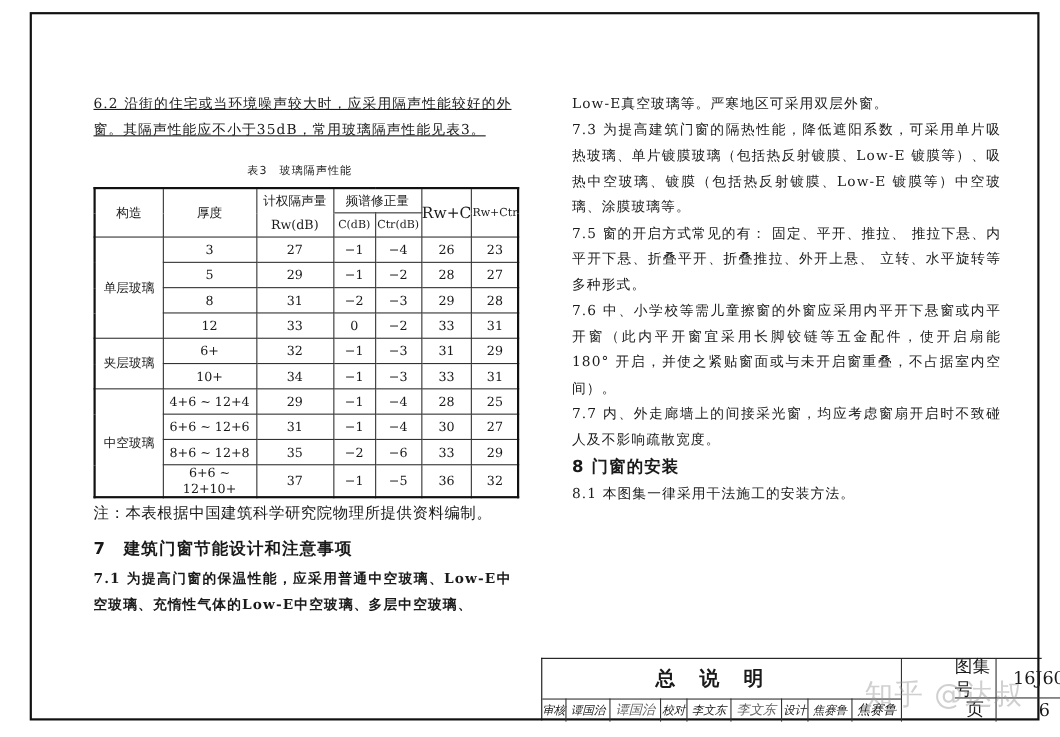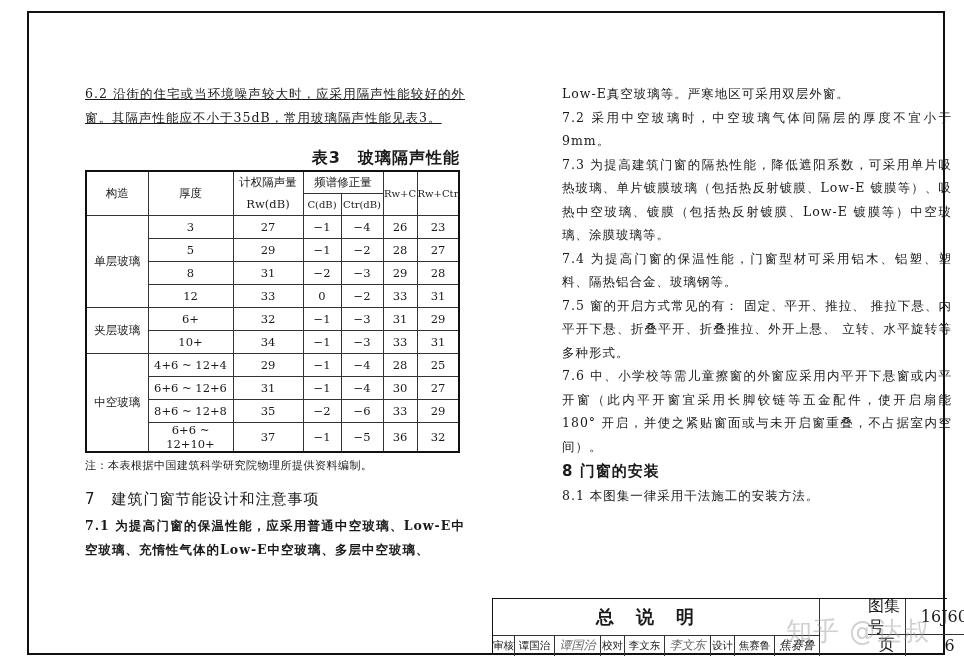--- a/index.html
+++ b/index.html
@@ -2,38 +2,38 @@
 <html><head>
 <meta charset="utf-8">
 <style>
   html, body { margin: 0; padding: 0; background: #ffffff; }
   body { width: 964px; height: 670px; position: relative; overflow: hidden;
          font-family: "DejaVu Serif", "Liberation Serif", serif; color: #1a1a1a; }
   .frame { position: absolute; left: 27px; top: 11px; width: 918px; height: 644px;
            border: 2px solid #111; box-sizing: border-box; }
   .col { position: absolute; font-size: 12.5px; line-height: 23.5px; letter-spacing: 1px; }
   .col-left { left: 85px; top: 82px; width: 380px; text-decoration: underline; }
-  .col-right { left: 520px; top: 82px; width: 390px; margin-left: 42px; }
+  .col-right { left: 520px; top: 82px; width: 390px; }
   .para { margin: 0; text-align: justify; }
-  .table-title { position: absolute; left: 85px; top: 148px; width: 375px; text-align: right;
-                 font-family: "DejaVu Sans", sans-serif; font-weight: bold; font-size: 16px; letter-spacing: 1px; }
+  .table-title { position: absolute; left: 85px; top: 148px; width: 375px; text-align: center;
+                 font-family: "DejaVu Sans", sans-serif; font-weight: normal; font-size: 10px; letter-spacing: 1px; }
   table.glass { position: absolute; left: 85px; top: 170px; border-collapse: collapse;
                 font-size: 11.5px; text-align: center; border: 2px solid #111; }
   table.glass td, table.glass th { border: 1px solid #333; padding: 0; font-weight: normal; height: 22px; }
   table.glass th { height: 21px; }
   table.glass tr.group-start td { border-top: 1.5px solid #222; }
-  .note { position: absolute; left: 85px; top: 458px; font-size: 11px; letter-spacing: 0.5px; }
-  .h-sec { position: absolute; font-family: "DejaVu Sans", sans-serif; font-weight: normal; font-size: 15px; letter-spacing: 1px; text-align: center; }
+  .note { position: absolute; left: 85px; top: 458px; font-size: 14px; letter-spacing: 0.5px; }
+  .h-sec { position: absolute; font-family: "DejaVu Sans", sans-serif; font-weight: bold; font-size: 15px; letter-spacing: 1px; text-align: center; }
   .titleblock { position: absolute; left: 492px; top: 598px; width: 455px; height: 57px;
                 border-left: 1.5px solid #111; border-top: 1.5px solid #111; box-sizing: border-box; }
   .tb-title { position: absolute; left: 0; top: 0; width: 326px; height: 36px; border-bottom: 1px solid #333;
               display: flex; align-items: center; justify-content: center;
               font-family: "DejaVu Sans", sans-serif; font-weight: bold; font-size: 18px; letter-spacing: 22px; }
   .tb-row { position: absolute; left: 0; top: 36px; width: 326px; height: 21px; display: flex; font-size: 10.5px; }
-  .tb-cell { border-right: 1px solid #333; display: flex; align-items: center; justify-content: center; box-sizing: border-box; }
+  .tb-cell { border-right: 1px solid #333; display: flex; align-items: center; justify-content: center; box-sizing: border-box; font-style: italic; }
   .sig { font-family: "DejaVu Sans", sans-serif; font-style: italic; color: #666; font-size: 12px; }
   .tb-right { position: absolute; left: 326px; top: 0; width: 129px; height: 57px; border-left: 1px solid #333; box-sizing: border-box; }
   .tb-r-cell { position: absolute; display: flex; align-items: center; justify-content: center; font-size: 16px; box-sizing: border-box; margin-left: 48px; }
   .watermark { position: absolute; left: 786px; top: 614px; font-family: "DejaVu Sans", sans-serif;
                font-size: 26px; color: rgba(150,150,150,0.45); letter-spacing: 1px; pointer-events: none; text-align: right; }
 </style>
 </head>
 <body>
 
 <div class="frame"></div>
@@ -53,21 +53,21 @@
       <col style="width:42px">
       <col style="width:34px">
       <col style="width:42px">
   </colgroup>
   <tbody>
       <tr>
     <th rowspan="2">构造</th>
     <th rowspan="2">厚度</th>
     <th style="border-bottom:none">计权隔声量</th>
     <th colspan="2">频谱修正量</th>
-    <th rowspan="2" style="font-size:10px">Rw+C</th>
+    <th rowspan="2" style="font-size:14px">Rw+C</th>
     <th rowspan="2" style="font-size:10px">Rw+Ctr</th>
   </tr>
   <tr>
     <th style="border-top:none">Rw(dB)</th>
     <th style="font-size:10px">C(dB)</th>
     <th style="font-size:10px">Ctr(dB)</th>
   </tr>
 
   <tr class="group-start">
     <td rowspan="4">单层玻璃</td>
@@ -160,25 +160,24 @@
 <div class="note">注：本表根据中国建筑科学研究院物理所提供资料编制。</div>
 
 <div class="h-sec" style="left:85px; top:490px;">7　建筑门窗节能设计和注意事项</div>
 
 <div class="col" style="left:85px; top:514px; width:380px;font-weight:bold;">
   <p class="para">7.1 为提高门窗的保温性能，应采用普通中空玻璃、Low-E中空玻璃、充惰性气体的Low-E中空玻璃、多层中空玻璃、</p>
 </div>
 
 <div class="col col-right">
   <p class="para">Low-E真空玻璃等。严寒地区可采用双层外窗。</p>
-  <p class="para">7.2 采用中空玻璃时，中空玻璃气体间隔层的厚度不宜小于9mm。</p>
   <p class="para">7.3 为提高建筑门窗的隔热性能，降低遮阳系数，可采用单片吸热玻璃、单片镀膜玻璃（包括热反射镀膜、Low-E 镀膜等）、吸热中空玻璃、镀膜（包括热反射镀膜、Low-E 镀膜等）中空玻璃、涂膜玻璃等。</p>
-  <p class="para">7.4 为提高门窗的保温性能，门窗型材可采用铝木、铝塑、塑料、隔热铝合金、玻璃钢等。</p>
   <p class="para">7.5 窗的开启方式常见的有： 固定、平开、推拉、 推拉下悬、内平开下悬、折叠平开、折叠推拉、外开上悬、 立转、水平旋转等多种形式。</p>
   <p class="para">7.6 中、小学校等需儿童擦窗的外窗应采用内平开下悬窗或内平开窗（此内平开窗宜采用长脚铰链等五金配件，使开启扇能 180° 开启，并使之紧贴窗面或与未开启窗重叠，不占据室内空间）。</p>
+  <p class="para">7.7 内、外走廊墙上的间接采光窗，均应考虑窗扇开启时不致碰人及不影响疏散宽度。</p>
   <div style="font-family:'DejaVu Sans',sans-serif;font-weight:bold;font-size:15px;line-height:26px;">8 门窗的安装</div>
   <p class="para">8.1 本图集一律采用干法施工的安装方法。</p>
 </div>
 
 <div class="titleblock">
   <div class="tb-title">总说明</div>
   <div class="tb-row">
     <div class="tb-cell" style="width:22px">审核</div>
     <div class="tb-cell" style="width:40px">谭国治</div>
     <div class="tb-cell sig" style="width:46px">谭国治</div>

